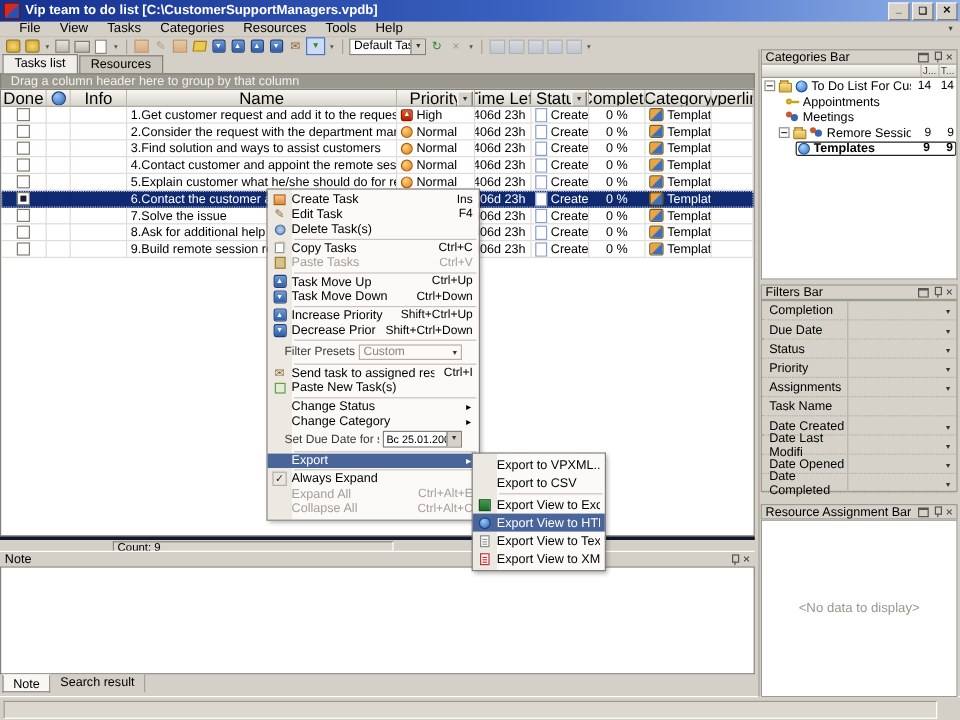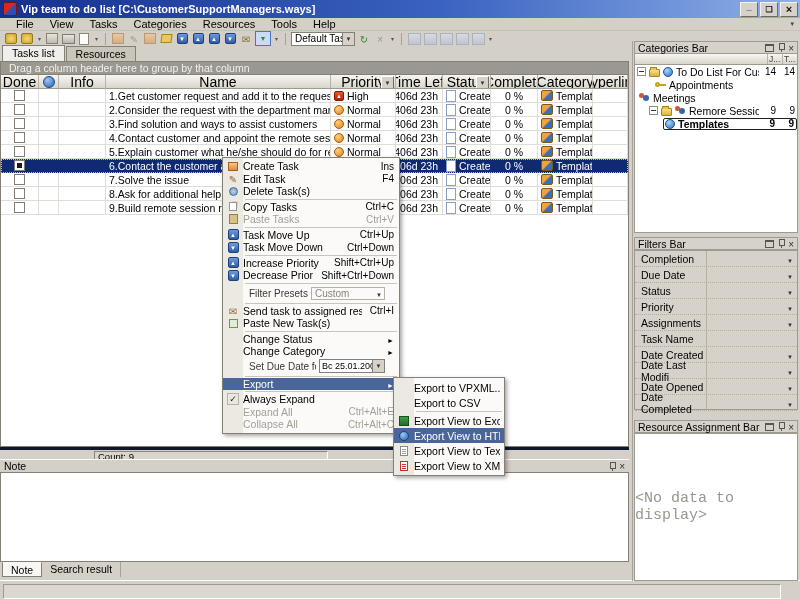--- a/index.html
+++ b/index.html
@@ -140,21 +140,21 @@
   .trowc.selrow{font-weight:bold;}
   .selbox{border:1px solid #222;border-radius:2px;display:flex;align-items:center;flex:1;height:12px;gap:3px;box-sizing:border-box;padding-left:1px;}
 
   .flt-body{position:absolute;left:1px;top:209px;width:164px;height:160px;background:#d6d2c9;border:1px solid #9d9a91;box-sizing:border-box;}
   .frow{display:flex;align-items:center;height:16px;border-bottom:1px dotted #b0aca2;box-sizing:border-box;font-size:10.5px;}
   .frow .flab{width:72px;padding-left:6px;box-sizing:border-box;border-right:1px solid #b5b1a7;height:100%;display:flex;align-items:center;}
   .frow .fval{flex:1;height:100%;display:flex;align-items:center;justify-content:flex-end;padding-right:4px;box-sizing:border-box;}
   .fdd::after{content:"▼";font-size:6px;color:#333;}
 
   .res-body{position:absolute;left:1px;top:392px;width:164px;height:148px;background:#fff;border:1px solid #9d9a91;box-sizing:border-box;
-    display:flex;align-items:center;justify-content:center;color:#9a968c;font-size:15px;font-family:Liberation Mono, monospace;}
+    display:flex;align-items:center;justify-content:center;color:#9a968c;font-size:11px;}
 
   
   .cmenu{position:absolute;left:222px;top:157px;width:178px;background:linear-gradient(90deg,#ece9e2 0,#ece9e2 20px,#fbfaf8 20px);
     border:1px solid #848078;box-shadow:2px 2px 4px rgba(0,0,0,.35);z-index:10;padding:2px 0;box-sizing:border-box;}
   .mi{display:flex;align-items:center;height:12.5px;padding-right:5px;font-size:10.5px;}
   .mi .gut{width:20px;flex:none;display:flex;align-items:center;justify-content:center;}
   .mi .lab{flex:1;white-space:nowrap;overflow:hidden;}
   .mi .sc{margin-left:8px;font-size:10px;white-space:nowrap;}
   .mi.dis{color:#a39f96;}
   .mi.hl{background:#4a659a;color:#fff;}
@@ -162,21 +162,21 @@
   .sub::after{content:"►";font-size:7px;margin-left:6px;}
   .mcheck{width:12px;height:12px;background:#e9e7e0;border:1px solid #b5b1a7;display:flex;align-items:center;justify-content:center;box-sizing:border-box;}
   .mcheck::after{content:"✓";font-size:9px;color:#222;}
   .m-new{width:10px;height:9px;background:linear-gradient(#f6c68a,#e08a3a);border:1px solid #a86018;box-sizing:border-box;}
   .m-edit::after{content:"✎";font-size:10px;color:#8a6a3a;}
   .m-del{width:9px;height:9px;border-radius:50%;background:radial-gradient(#bcd4ec,#6a92c2);border:1px solid #4a6a98;box-sizing:border-box;}
   .m-copy{width:8px;height:9px;background:#fff;border:1px solid #98948a;box-shadow:2px -2px 0 -1px #d8d4ca;box-sizing:border-box;}
   .m-paste{width:9px;height:10px;background:#d8c28a;border:1px solid #9a8040;box-sizing:border-box;}
   .m-send::after{content:"✉";font-size:10px;color:#8a6a3a;}
   .m-pnew{width:9px;height:9px;background:#e2eed4;border:1px solid #6a9a4a;box-sizing:border-box;}
-  .mcrow{display:flex;align-items:center;height:17px;padding:0 14px;gap:3px;font-size:10px;margin-left:12px;}
+  .mcrow{display:flex;align-items:center;height:17px;padding:0 14px;gap:3px;font-size:10px;}
   .mcrow .mclab{white-space:nowrap;overflow:hidden;color:#3a3832;flex:none;}
   .fpcombo{flex:1;height:13px;background:#fbfaf8;border:1px solid #b5b1a7;display:flex;align-items:center;box-sizing:border-box;color:#8a867e;}
   .fpcombo .cval{flex:1;padding:0 3px;}
   .ddcombo{width:66px;height:14px;background:#fff;border:1px solid #848078;display:flex;align-items:center;box-sizing:border-box;flex:none;}
   .ddcombo .cval{flex:1;padding:0 2px;font-size:9px;white-space:nowrap;overflow:hidden;}
 
   
   .smenu{position:absolute;left:393px;top:377px;width:112px;background:linear-gradient(90deg,#ece9e2 0,#ece9e2 20px,#fbfaf8 20px);
     border:1px solid #848078;box-shadow:2px 2px 4px rgba(0,0,0,.35);z-index:11;padding:2px 0;box-sizing:border-box;}
   .smi{display:flex;align-items:center;height:15px;font-size:10.5px;padding-right:4px;}
@@ -189,21 +189,21 @@
   .x-page::before{content:"";position:absolute;left:1px;right:1px;top:2px;height:1px;background:#999;box-shadow:0 2px 0 #999,0 4px 0 #999;}
   .x-xml{border-color:#b33;} .x-xml::before{background:#c33;box-shadow:0 2px 0 #c33,0 4px 0 #c33;}
 </style>
 </head>
 <body>
 
 <div class="screen">
 
   <div class="titlebar">
     <span class="appicon"></span>
-    <span class="title-text">Vip team to do list [C:\CustomerSupportManagers.ways]</span>
+    <span class="title-text">Vip team to do list [C:\CustomerSupportManagers.vpdb]</span>
     <span class="winbtns">
       <span class="wbtn wb-min"></span>
       <span class="wbtn wb-max"></span>
       <span class="wbtn wb-cls"></span>
     </span>
   </div>
 
   <div class="menubar">
     <span class="mbar-item">File</span>
     <span class="mbar-item">View</span>
@@ -584,21 +584,21 @@
         <span class="t-folder"></span>
         <span class="t-tpl"></span>
         <span class="lab">To Do List For Customer Support</span>
         <span class="val">14</span>
         <span class="val">14</span>
       </div>
       <div class="trowc" style="padding-left:20px">
         <span class="t-key"></span>
         <span class="lab">Appointments</span>
       </div>
-      <div class="trowc" style="padding-left:4px">
+      <div class="trowc" style="padding-left:20px">
         <span class="t-ppl"></span>
         <span class="lab">Meetings</span>
       </div>
       <div class="trowc" style="padding-left:14px">
         <span class="exp"></span>
         <span class="t-folder"></span>
         <span class="t-ppl"></span>
         <span class="lab">Remore Session</span>
         <span class="val">9</span>
         <span class="val">9</span>

